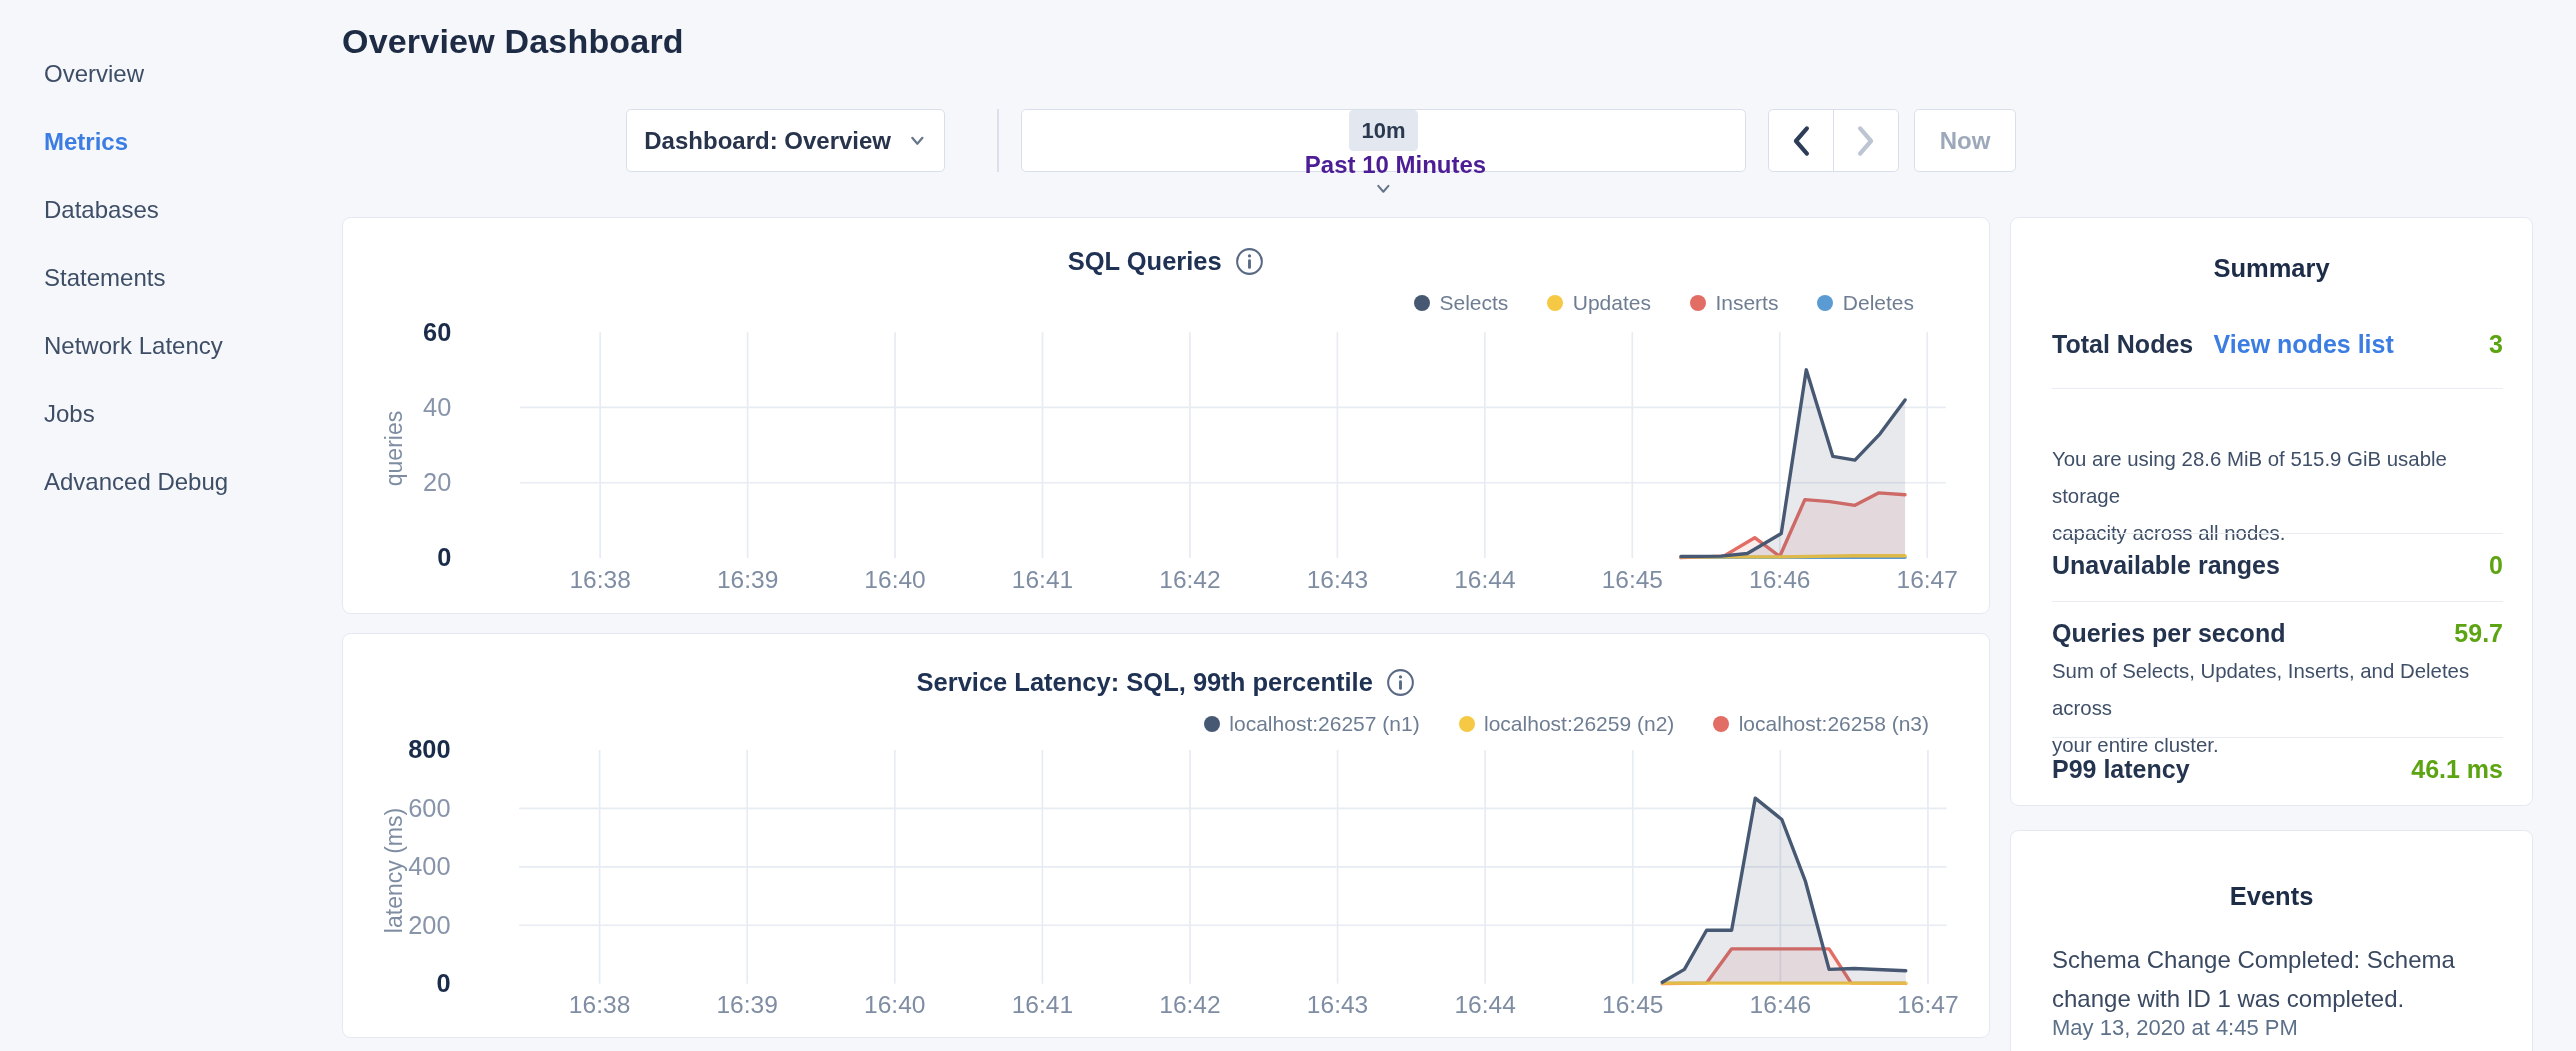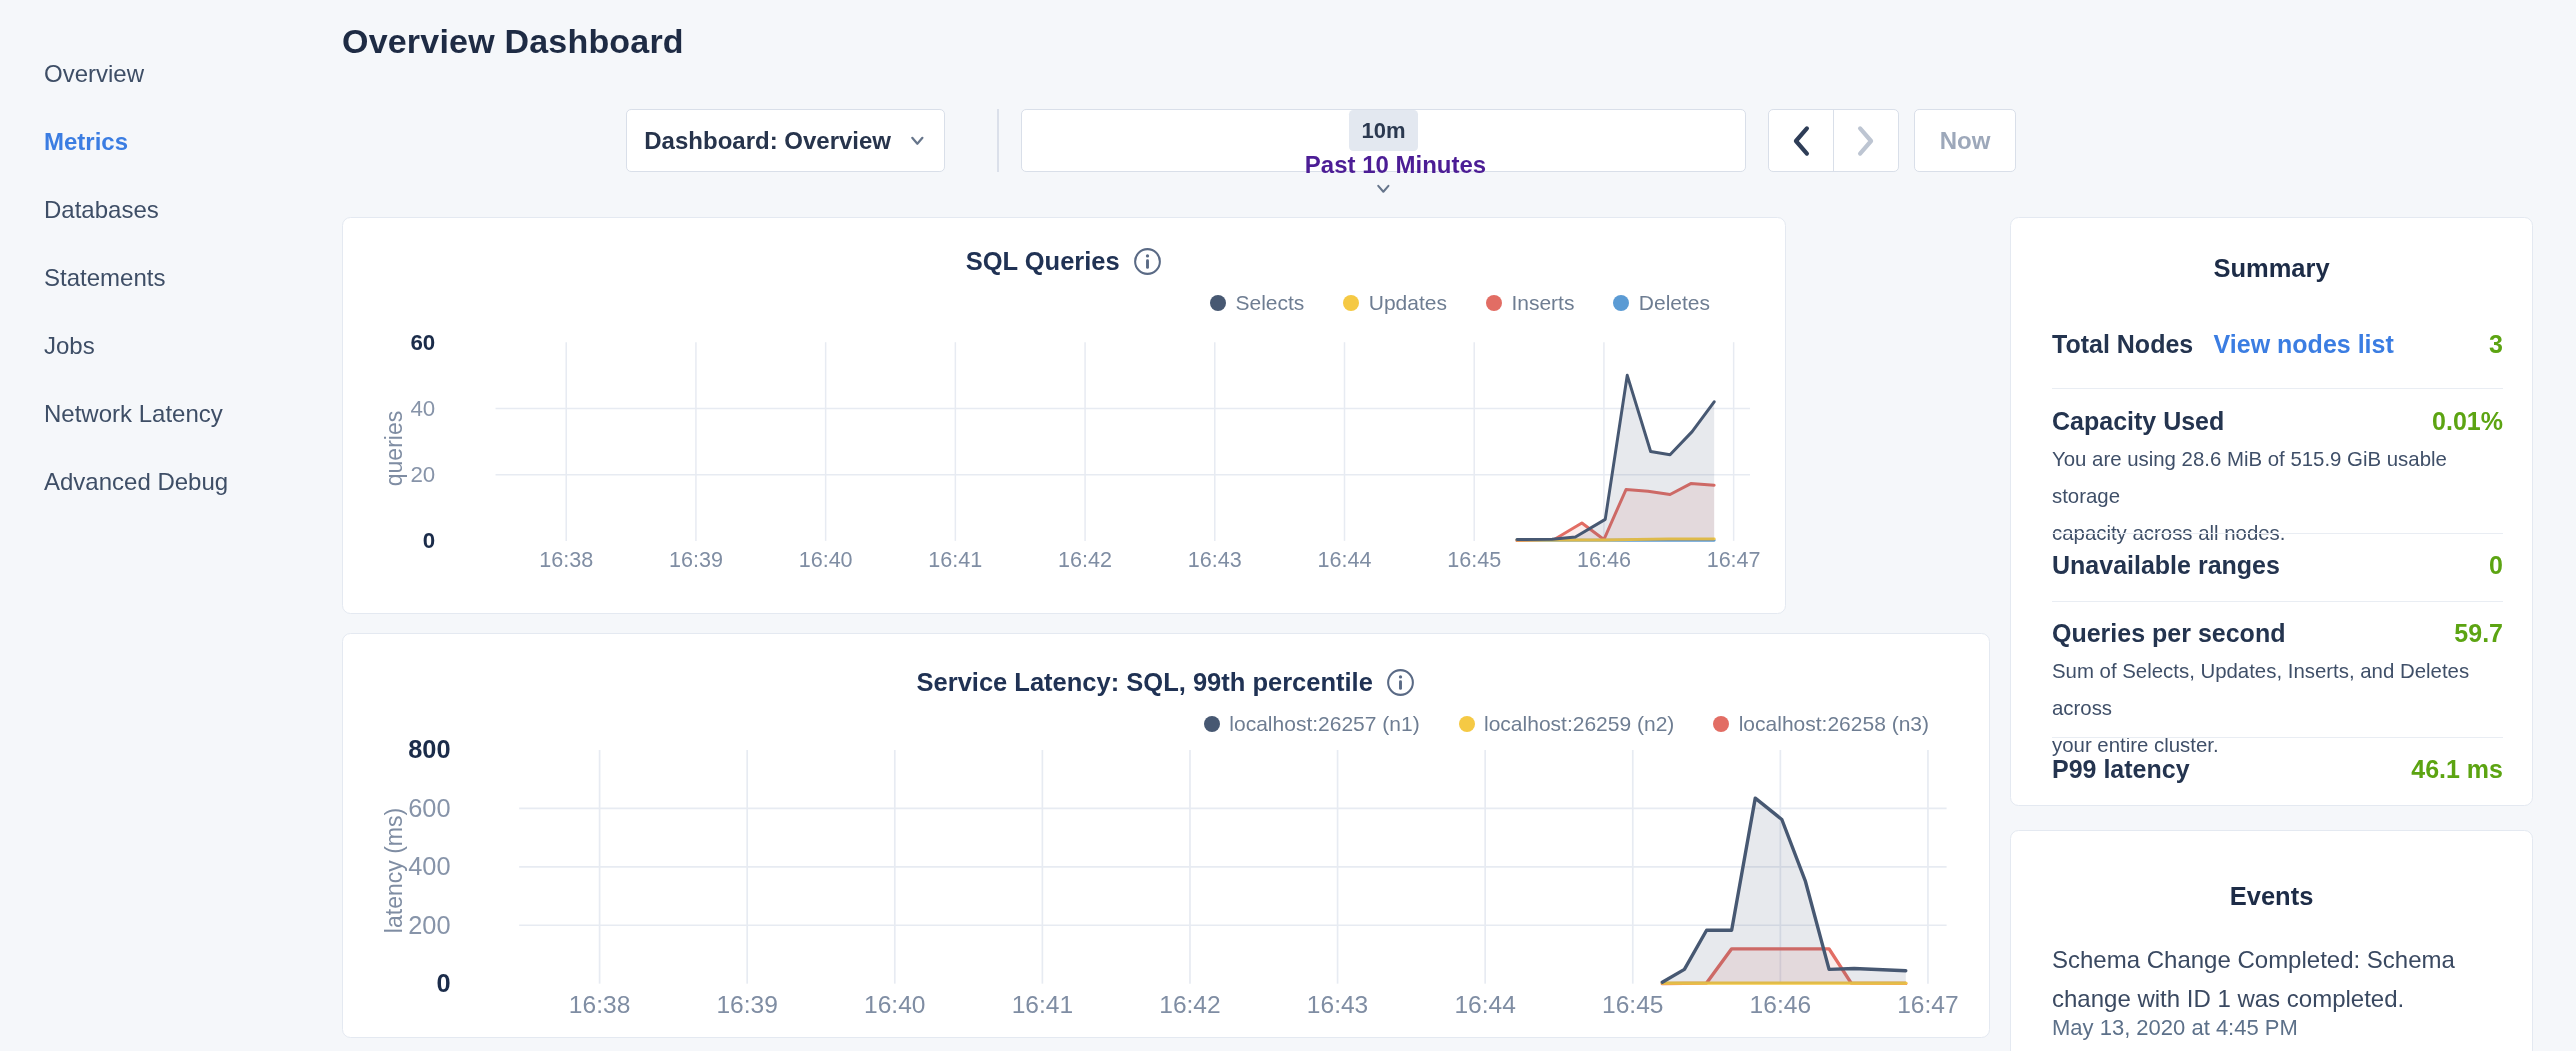--- a/index.html
+++ b/index.html
@@ -27,21 +27,21 @@
   .time-badge { background:#e3e8f0; border-radius:4.3px; font-size:22px; font-weight:bold; color:#2b3950; padding:7.7px 12px; }
   .time-label { font-size:24px; font-weight:bold; color:#4c1d95; margin-left:24px; }
   .time-spacer { flex:1; }
   .arrow-group { left:1426px; width:131px; padding:0; }
   .arrow-btn { width:50%; height:100%; display:flex; align-items:center; justify-content:center; cursor:pointer; }
   .arrow-btn.prev { border-right:1.7px solid #d9dfe9; }
   .now-btn { left:1572px; width:102px; justify-content:center; font-size:24px; font-weight:bold; color:#9da8ba; cursor:default; }
 
   
   .panel { position:absolute; background:#fff; border:1.7px solid #e4e9f1; border-radius:8.5px; }
-  .chart-panel-1 { left:342px; top:217px; width:1444px; height:397px; }
+  .chart-panel-1 { left:342px; top:217px; width:1648px; height:397px; }
   .chart-panel-2 { left:342px; top:633px; width:1648px; height:405px; }
 
   .chart-title-row { position:absolute; left:0; right:0; display:flex; align-items:center; justify-content:center; gap:13.6px; }
   .chart-panel-1 .chart-title-row { top:29px; }
   .chart-panel-2 .chart-title-row { top:34px; }
   .chart-title { font-size:25.5px; font-weight:bold; color:#203254; }
   .info-icon { width:29px; height:29px; flex:0 0 auto; cursor:pointer; }
 
   .chart-legend { position:absolute; display:flex; align-items:center; gap:39px; }
   .chart-panel-1 .chart-legend { top:73px; right:75px; }
@@ -77,22 +77,22 @@
 </head>
 <body>
 
 <div class="page">
 
   <div class="sidebar">
     <div class="side-item">Overview</div>
     <div class="side-item active">Metrics</div>
     <div class="side-item">Databases</div>
     <div class="side-item">Statements</div>
+    <div class="side-item">Network Latency</div>
     <div class="side-item">Jobs</div>
-    <div class="side-item">Network Latency</div>
     <div class="side-item">Advanced Debug</div>
   </div>
 
   <div class="page-title">Overview Dashboard</div>
 
   <div class="toolbar">
     <div class="tb-box dd-dash">
       <span class="dd-label">Dashboard: Overview</span>
       <svg class="chev" viewBox="0 0 22 22">
         <polyline points="5,8 11,15 17,8" fill="none" stroke="#66758b" stroke-width="2.6" stroke-linecap="round" stroke-linejoin="round"></polyline>
@@ -253,24 +253,20 @@
   <div class="panel summary-panel">
     <div class="panel-heading">Summary</div>
 
     <div class="srow" style="top:112px">
       <span class="lbl">Total Nodes</span>
       <span class="link">View nodes list</span>
       <span class="val">3</span>
     </div>
     <div class="sdiv" style="top:170px"></div>
 
-    <div class="srow" style="top:189px">
-      <span class="lbl">Capacity Used</span>
-      <span class="val">0.01%</span>
-    </div>
     <div class="sdesc" style="top:223px">You are using 28.6 MiB of 515.9 GiB usable storage
 capacity across all nodes.</div>
     <div class="sdiv" style="top:315px"></div>
 
     <div class="srow" style="top:333px">
       <span class="lbl">Unavailable ranges</span>
       <span class="val">0</span>
     </div>
     <div class="sdiv" style="top:383px"></div>
 

